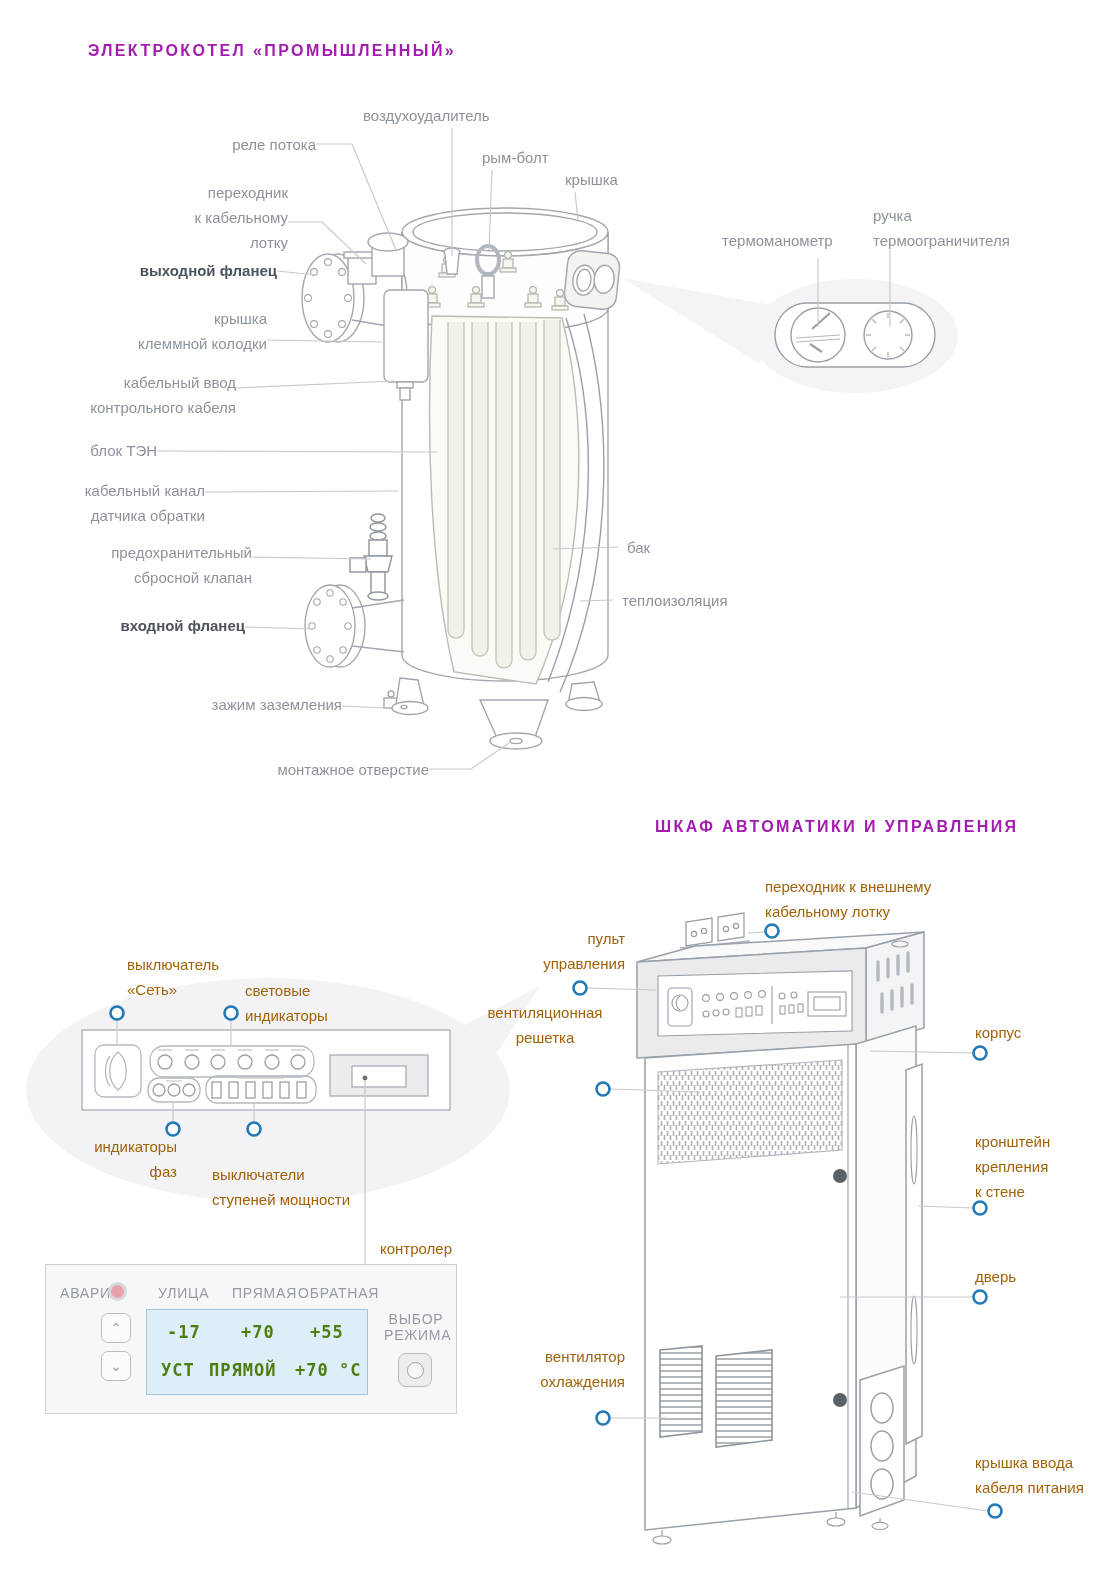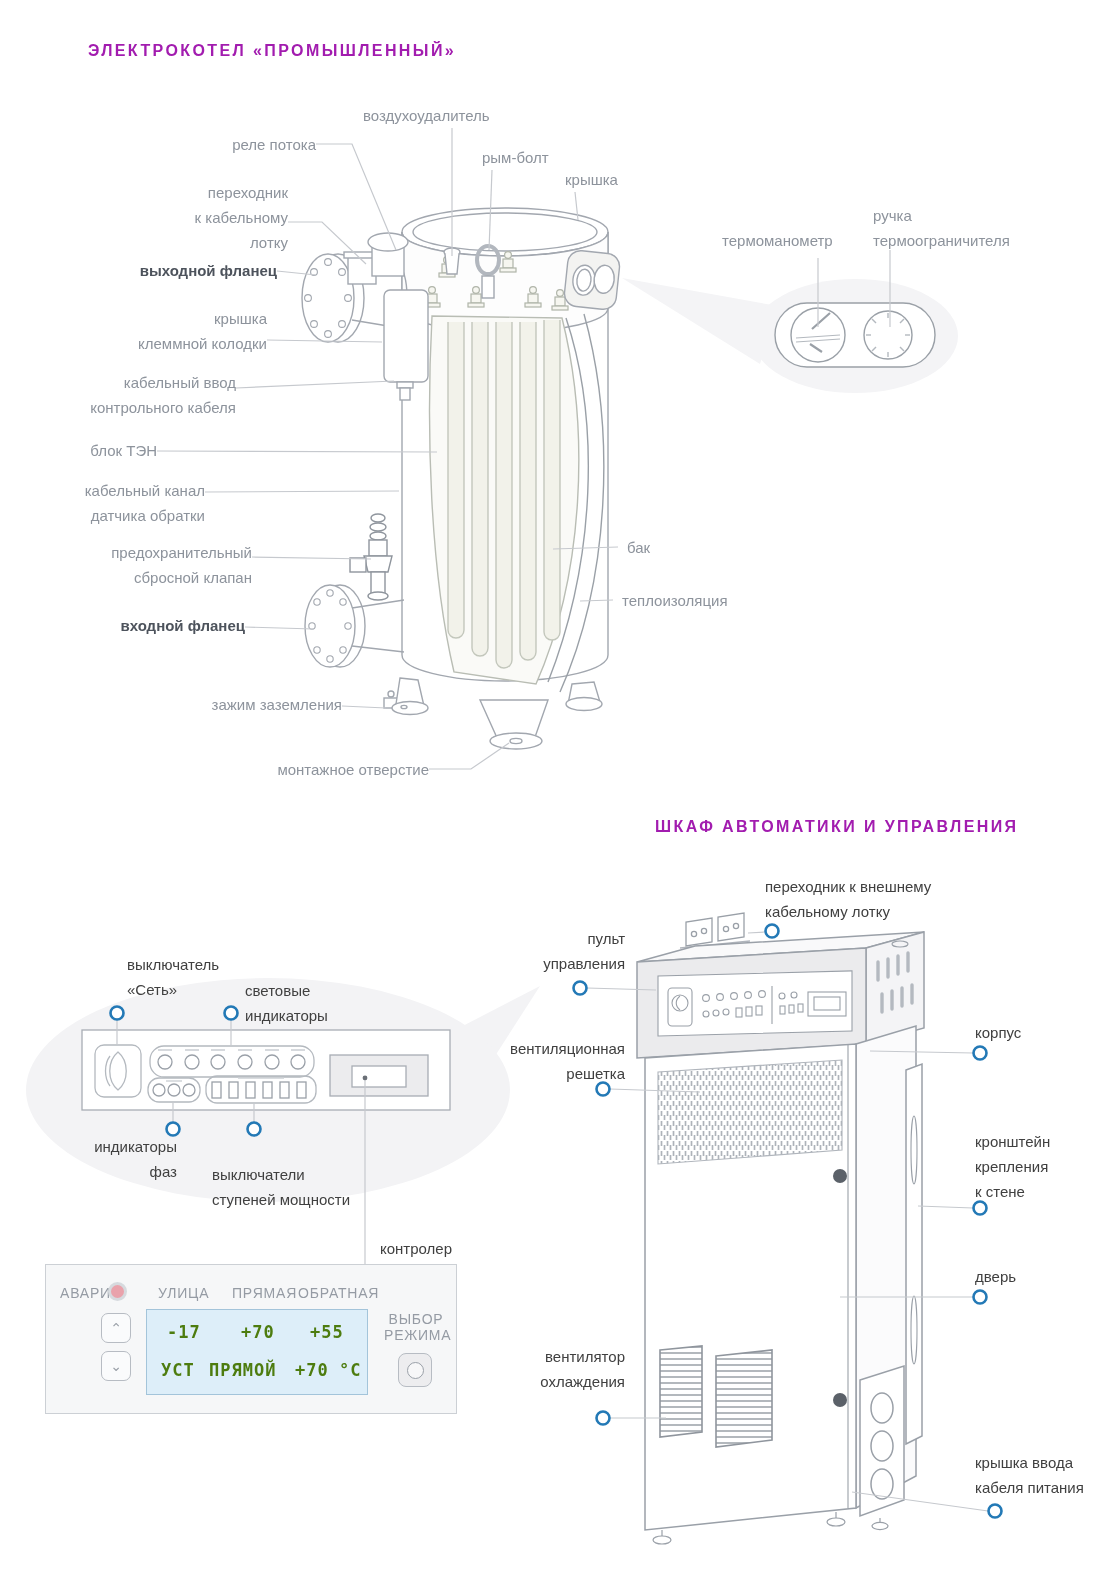--- a/index.html
+++ b/index.html
@@ -1,21 +1,21 @@
 <!DOCTYPE html>
 <html><head>
 <meta charset="utf-8">
 <style>
   html,body{margin:0;padding:0;background:#fff;}
   #stage{position:relative;width:1104px;height:1572px;background:#fff;overflow:hidden;
          font-family:"Liberation Sans","DejaVu Sans",sans-serif;}
   #art{position:absolute;left:0;top:0;width:1104px;height:1572px;}
   .lbl{position:absolute;font-size:15px;line-height:25px;color:#8d939c;white-space:pre-line;}
   .lbl.bold{color:#4d535c;font-weight:bold;}
-  .lbl.dark{color:#404040;}
+  .lbl.dark{color:#a16207;}
   .lbl.r{text-align:right;}
   .sec-title{position:absolute;font-size:16px;font-weight:bold;letter-spacing:2.4px;color:#a21caf;}
   
   #ctrl{position:absolute;left:45px;top:1264px;width:412px;height:150px;background:#f6f7f8;
         border:1px solid #ccd0d5;box-sizing:border-box;}
   .tiny{position:absolute;font-size:14px;letter-spacing:.8px;color:#959ba4;white-space:pre-line;}
   #ctrl-led{position:absolute;left:62px;top:17px;width:13px;height:13px;border-radius:50%;
             background:#e9a2ab;border:3px solid #d6dade;}
   .pbtn{position:absolute;width:30px;height:30px;border:1.5px solid #b7bcc3;border-radius:7px;
         background:#fafbfc;box-sizing:border-box;color:#9aa0a8;font-size:14px;
@@ -436,21 +436,21 @@
   <div class="lbl" style="left:627px;top:535px;">бак</div>
   <div class="lbl" style="left:622px;top:588px;">теплоизоляция</div>
   <div class="lbl" style="left:722px;top:228px;">термоманометр</div>
   <div class="lbl" style="left:873px;top:203px;">ручка
 термоограничителя</div>
 
   <div class="lbl dark" style="left:765px;top:874px;">переходник к внешнему
 кабельному лотку</div>
   <div class="lbl dark r" style="right:479px;top:926px;width:140px;">пульт
 управления</div>
-  <div class="lbl dark r" style="right:479px;top:1036px;width:160px;">вентиляционная
+  <div class="lbl dark r" style="right:479px;top:1000px;width:160px;text-align:center;">вентиляционная
 решетка</div>
   <div class="lbl dark" style="left:975px;top:1020px;">корпус</div>
   <div class="lbl dark" style="left:975px;top:1129px;">кронштейн
 крепления
 к стене</div>
   <div class="lbl dark" style="left:975px;top:1264px;">дверь</div>
   <div class="lbl dark r" style="right:479px;top:1344px;width:140px;">вентилятор
 охлаждения</div>
   <div class="lbl dark" style="left:975px;top:1450px;">крышка ввода
 кабеля питания</div>

